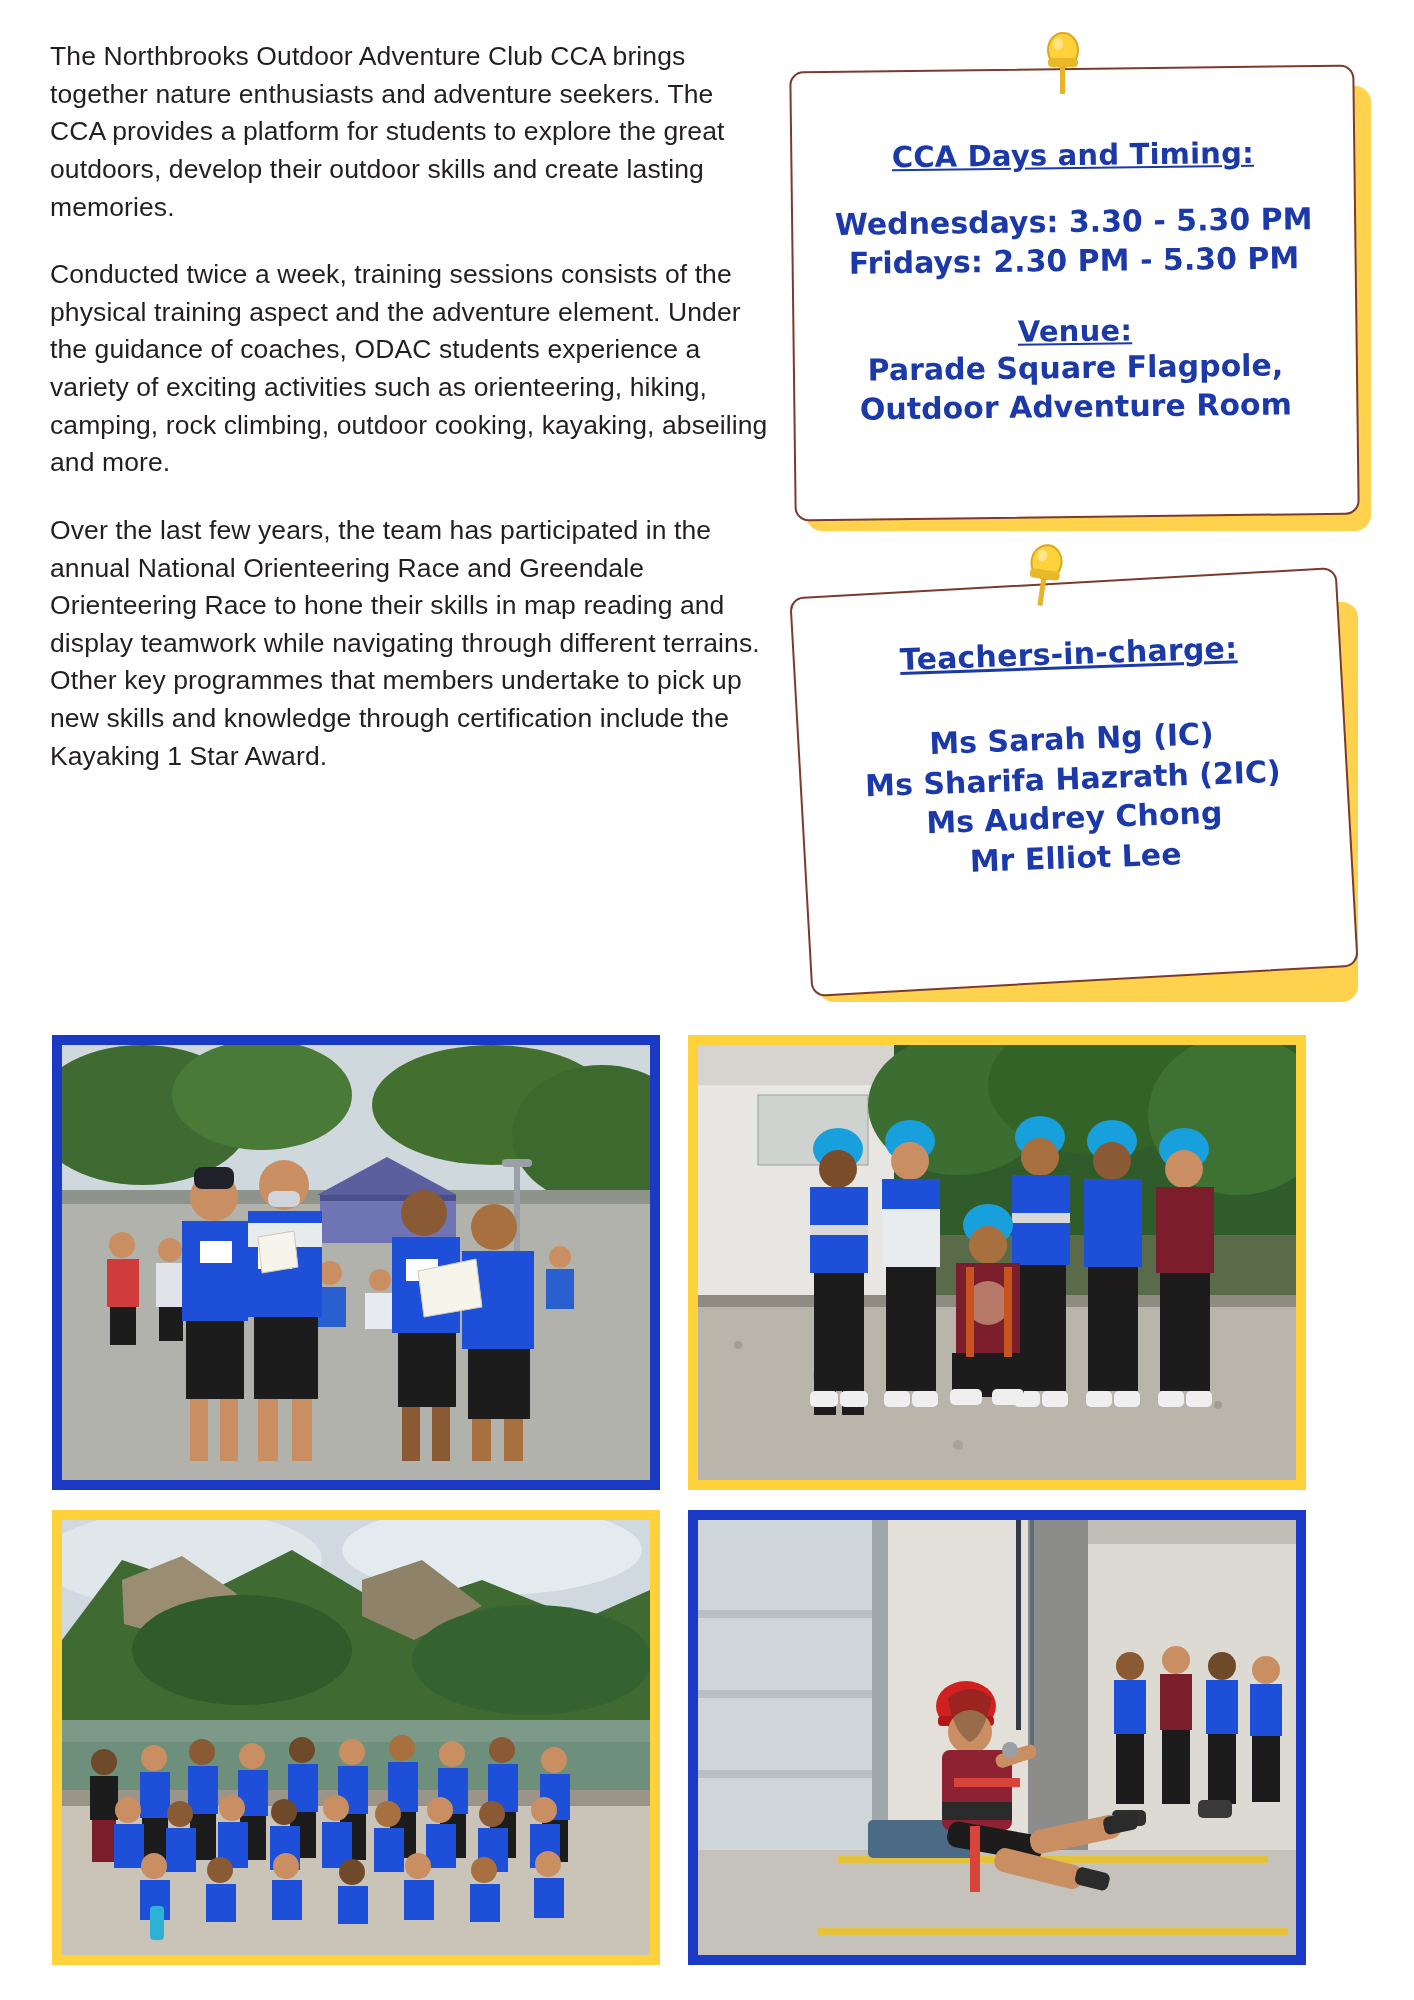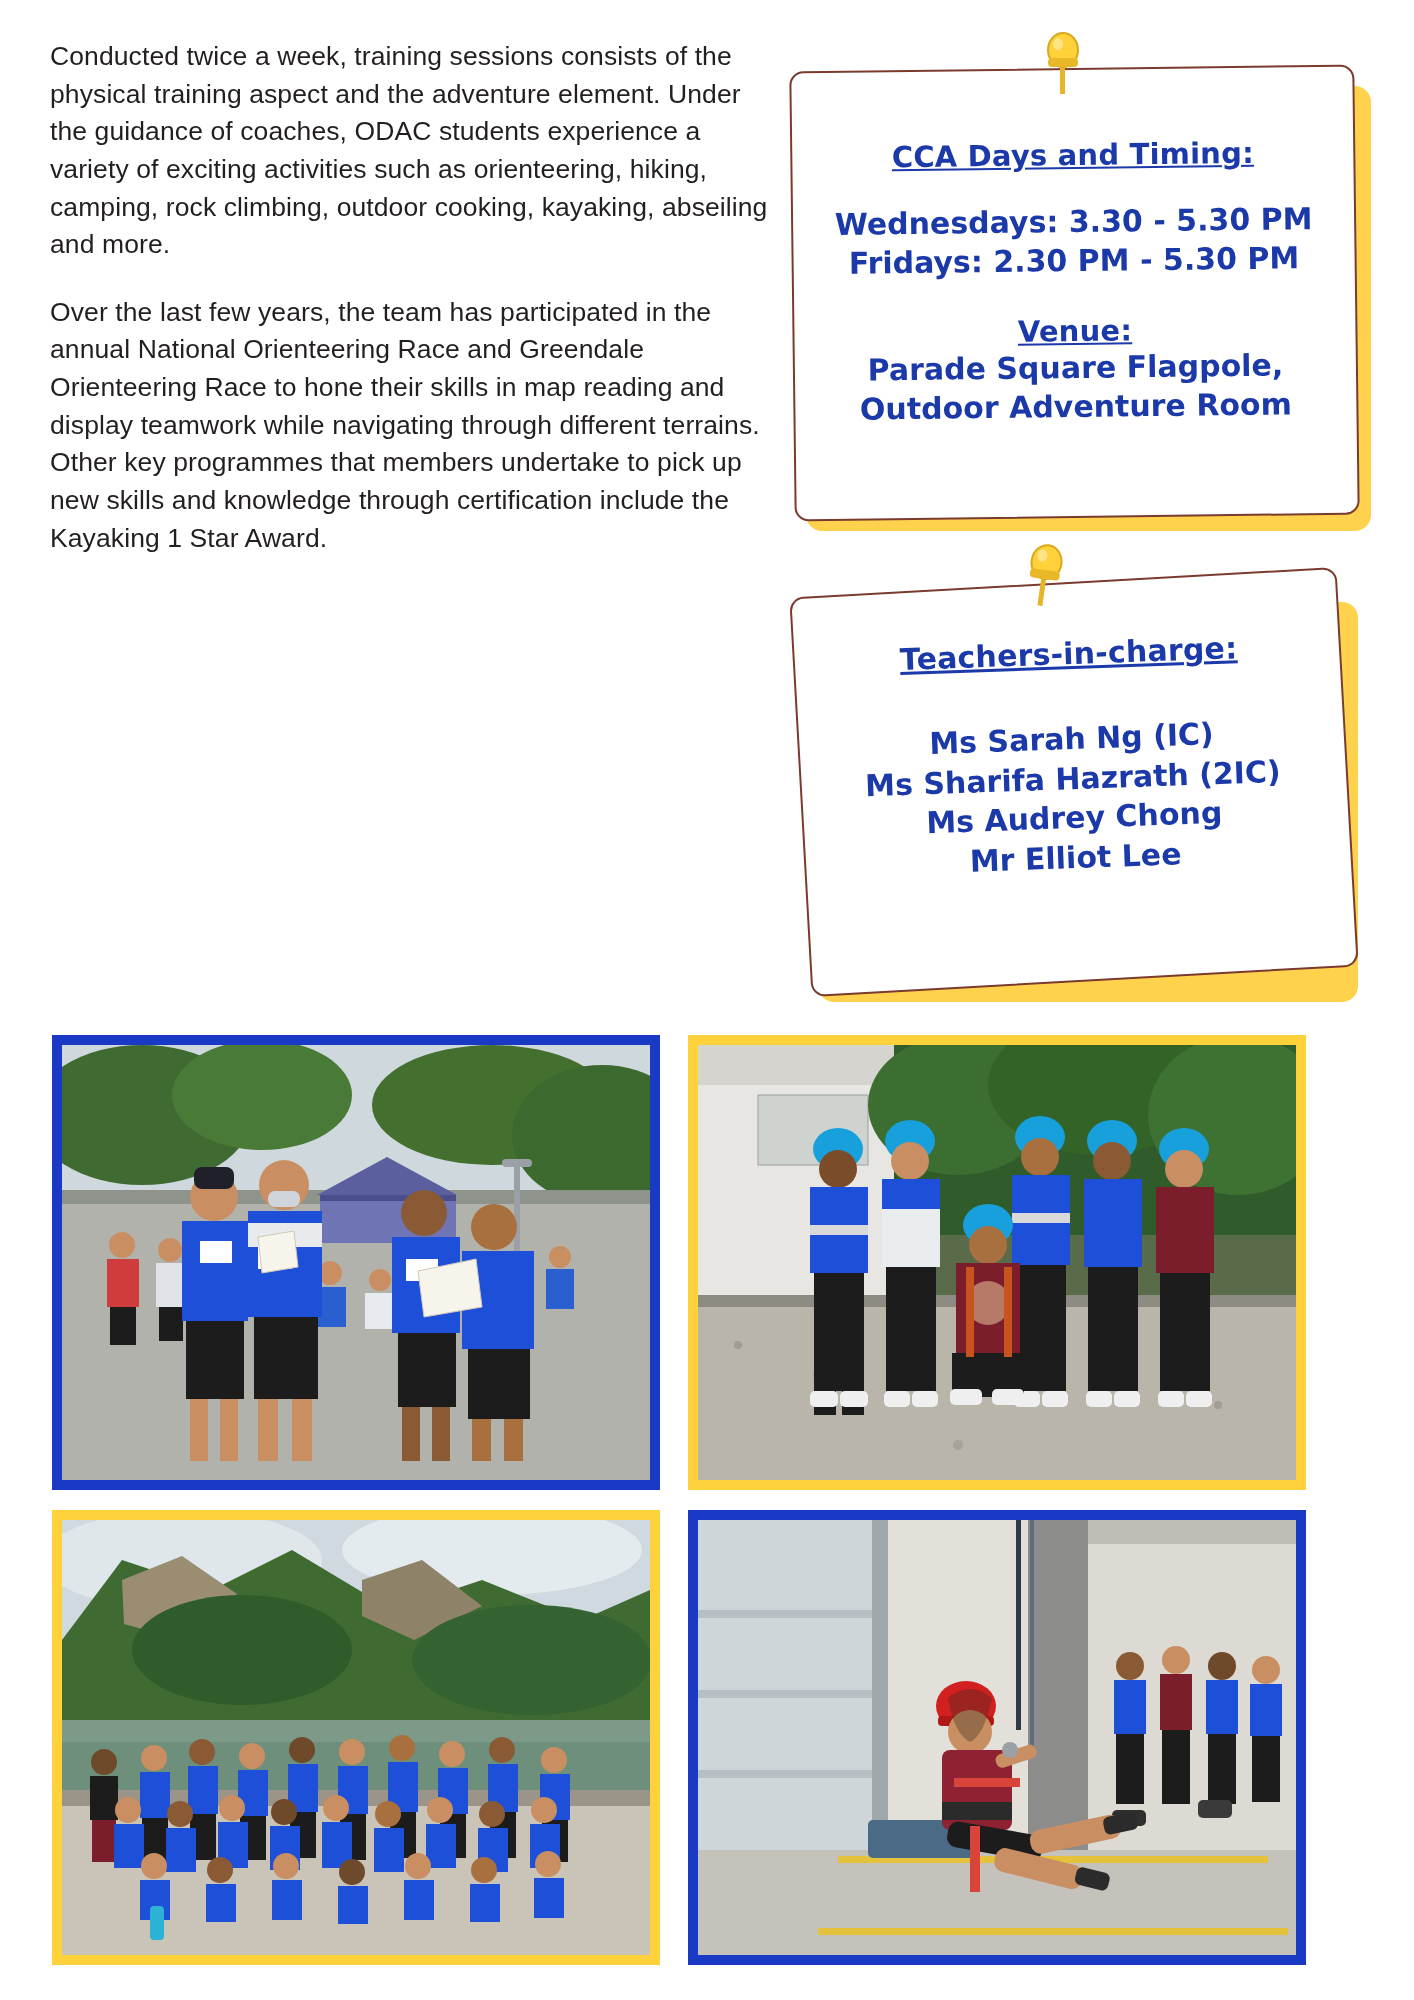--- a/index.html
+++ b/index.html
@@ -112,20 +112,21 @@
   #photo-abseil-group { left: 688px; top: 1035px; width: 618px; height: 455px; }
   #photo-reservoir    { left: 52px;  top: 1510px; width: 608px; height: 455px; }
   #photo-abseil-solo  { left: 688px; top: 1510px; width: 618px; height: 455px; }
 
   .ph-canvas { position: absolute; inset: 0; }
 </style>
 </head>
 <body>
 
 <div class="text-column">
+  <p class="para">The Northbrooks Outdoor Adventure Club CCA brings together nature enthusiasts and adventure seekers. The CCA provides a platform for students to explore the great outdoors, develop their outdoor skills and create lasting memories.</p>
   <p class="para">Conducted twice a week, training sessions consists of the physical training aspect and the adventure element. Under the guidance of coaches, ODAC students experience a variety of exciting activities such as orienteering, hiking, camping, rock climbing, outdoor cooking, kayaking, abseiling and more.</p>
   <p class="para">Over the last few years, the team has participated in the annual National Orienteering Race and Greendale Orienteering Race to hone their skills in map reading and display teamwork while navigating through different terrains.  Other key programmes that members undertake to pick up new skills and knowledge through certification include the Kayaking 1 Star Award.</p>
 </div>
 
 <div class="note-shadow" id="note-timing-shadow"></div>
 <div class="note" id="note-timing">
   <div class="note-inner">
     <div class="timing-body">
       <span class="note-title">CCA Days and Timing:</span>
       <div class="spacer-md"></div>

